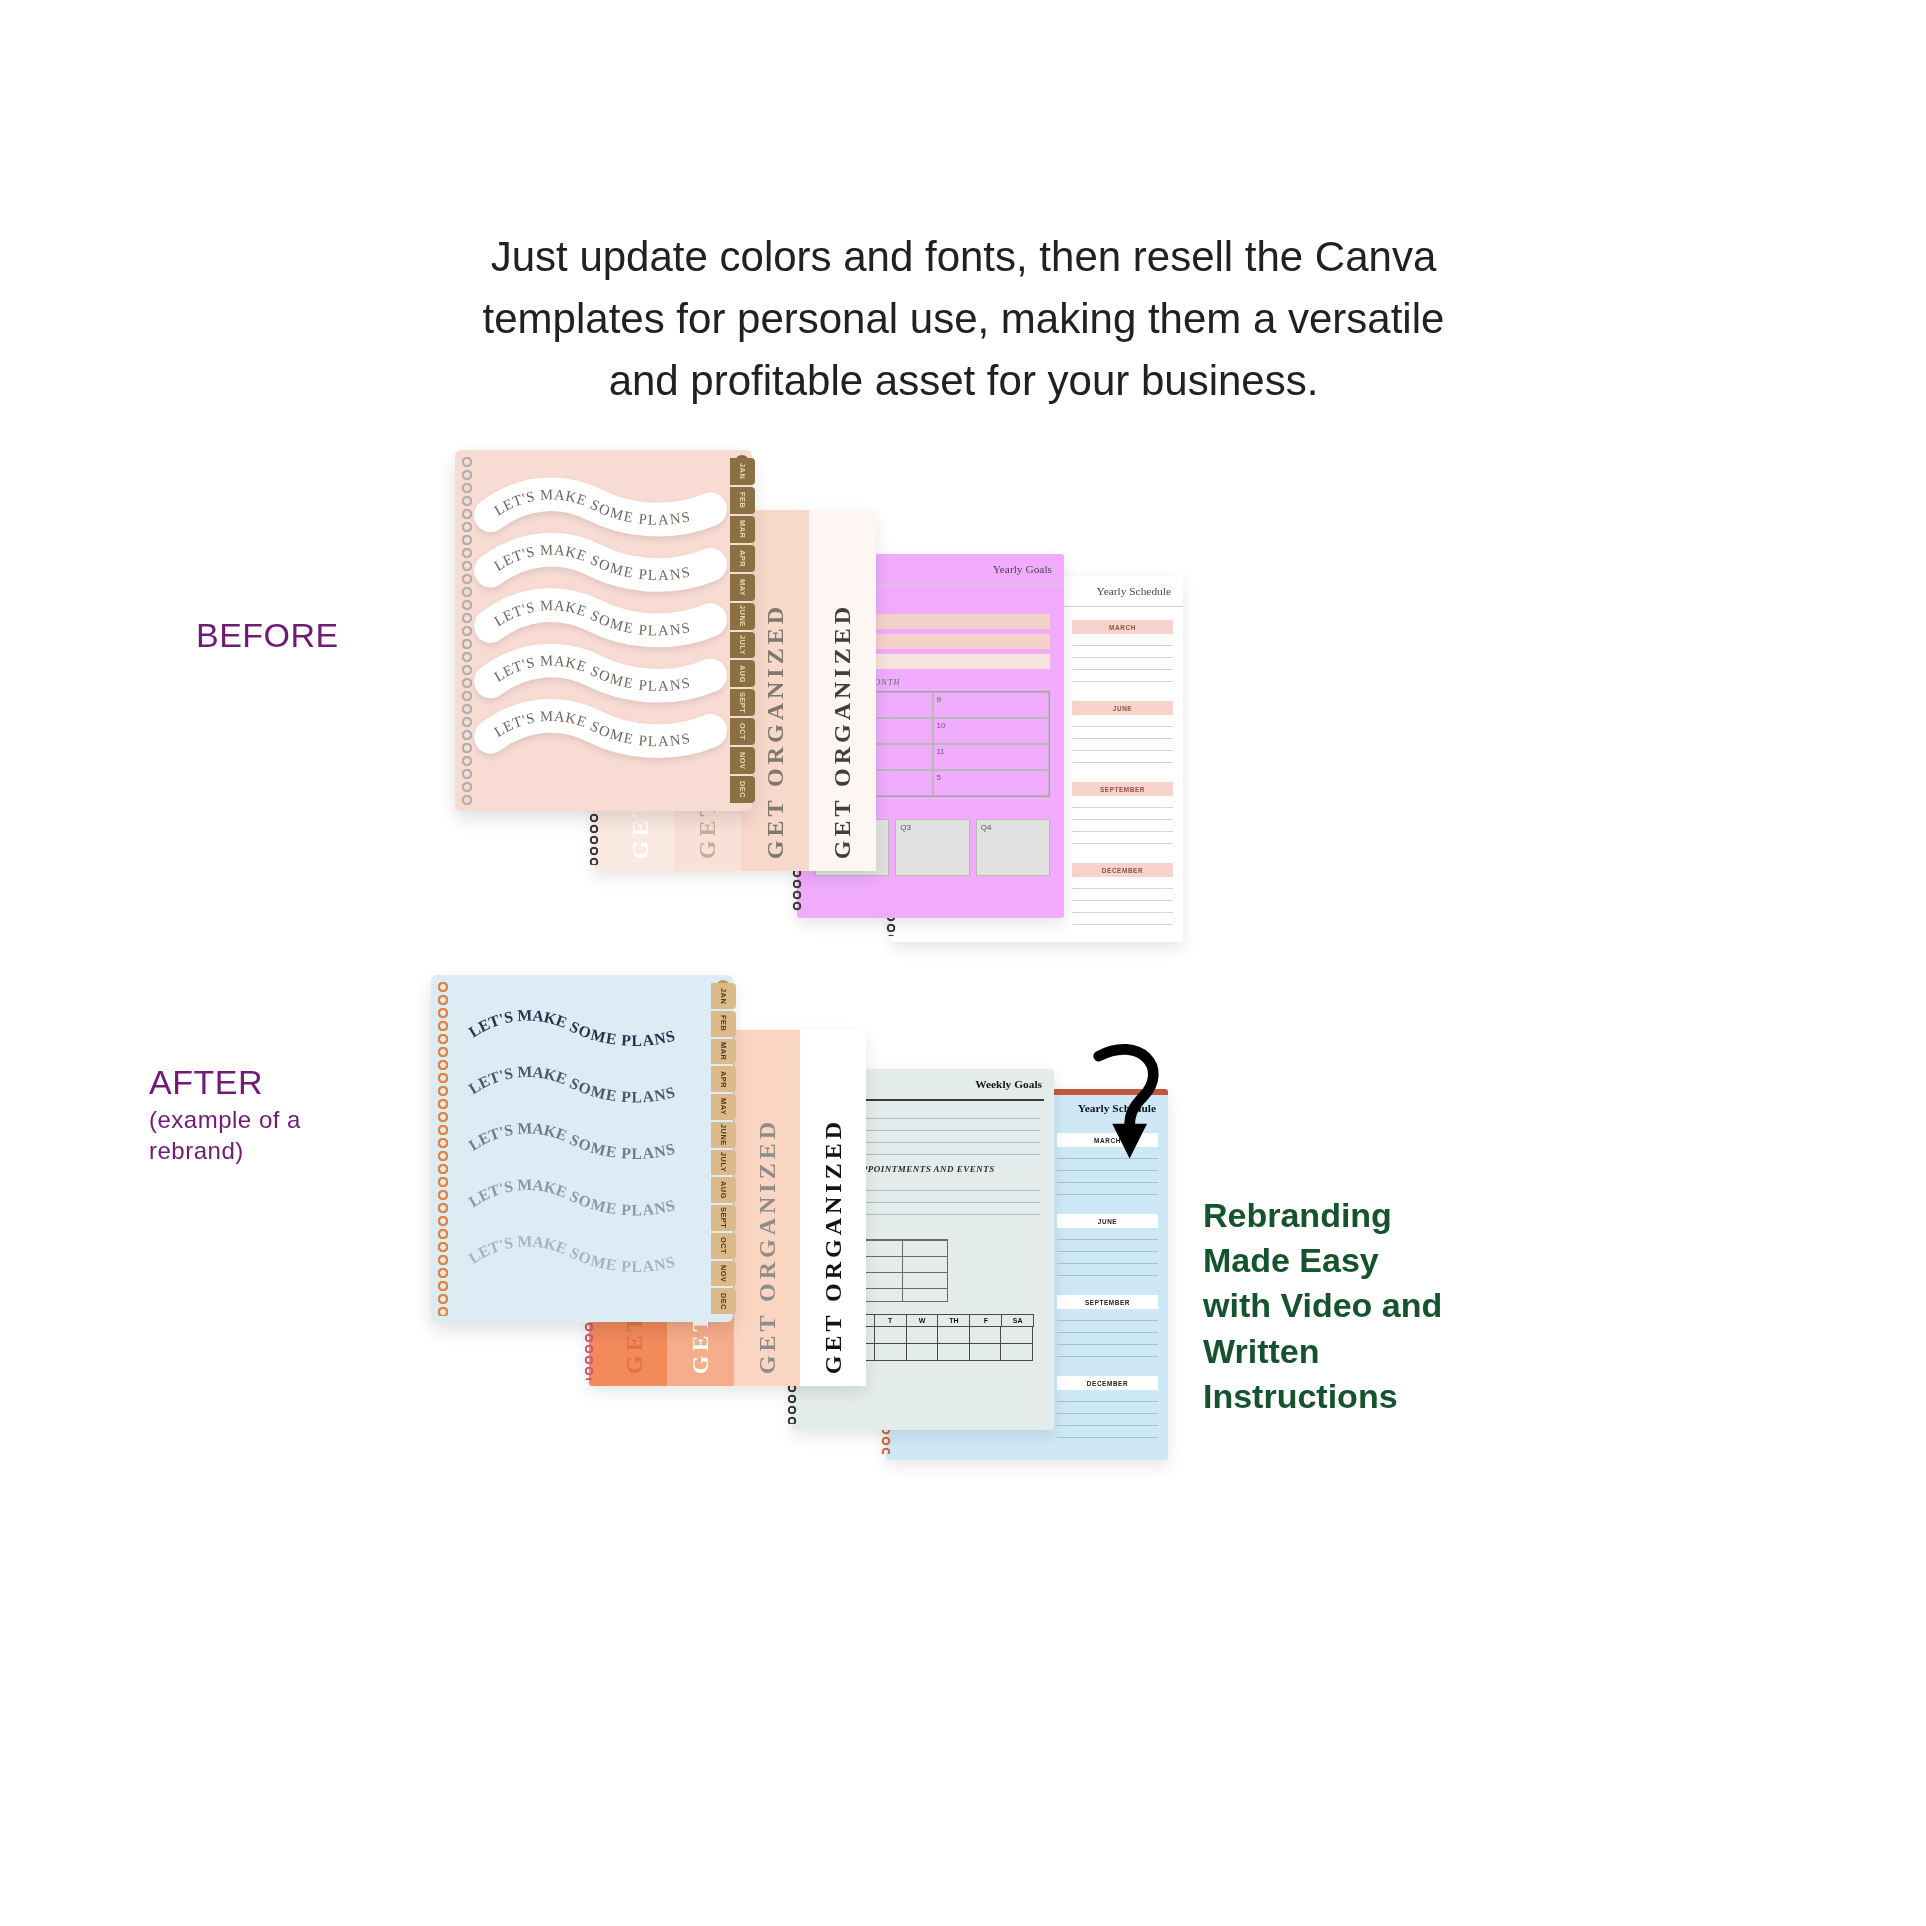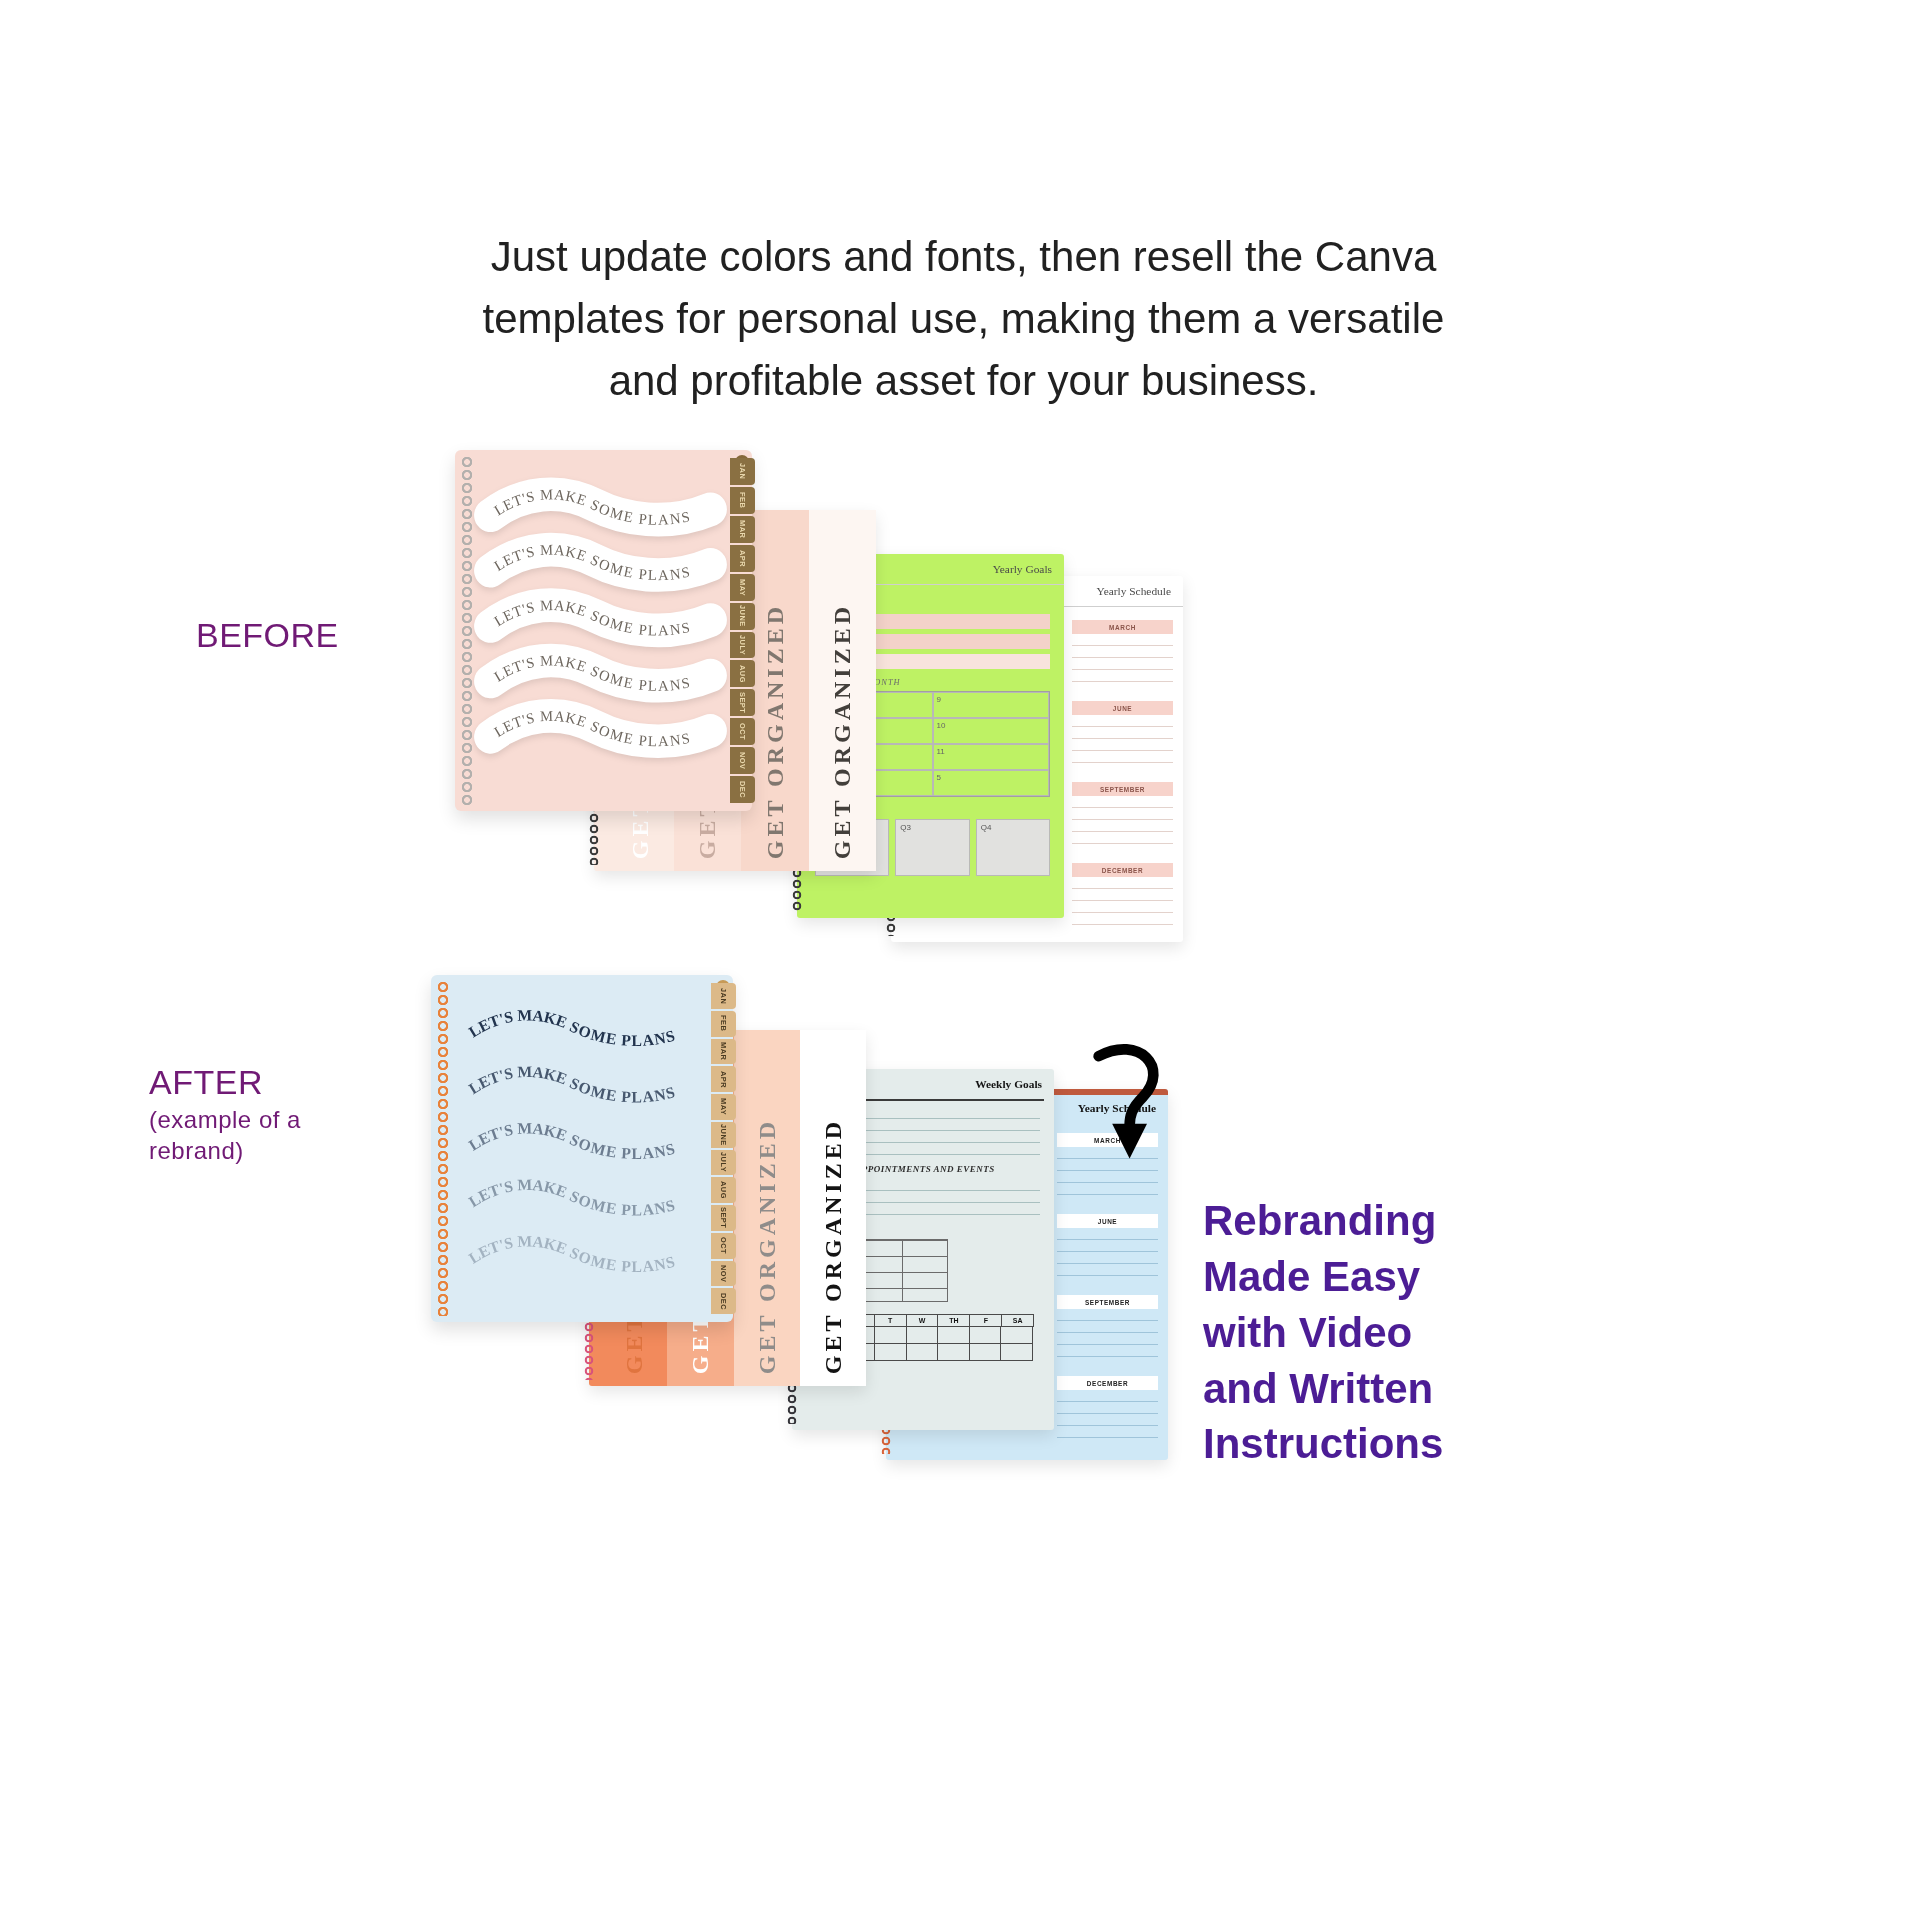--- a/index.html
+++ b/index.html
@@ -20,30 +20,30 @@
   }
 
   
   .section-label { position:absolute; font-size:34px; color:#701a75; letter-spacing:0.5px; }
   .before-label { left:196px; top:616px; }
   .after-label { left:149px; top:1060px; width:218px; line-height:1.3; }
   .after-label .sub { font-size:24px; }
 
   .note-text {
     position:absolute; left:1203px; top:1193px; width:249px;
-    font-size:42px; font-weight:700; line-height:1.33; color:#4c1d95;
+    font-size:34px; font-weight:700; line-height:1.33; color:#14532d;
   }
 
   
   .page  { position:absolute; box-shadow:0 6px 16px rgba(0,0,0,.10); border-radius:3px; }
   .cover { position:absolute; border-radius:6px; box-shadow:0 8px 18px rgba(0,0,0,.12); }
 
   .p-b-cover { left:455px; top:450px; width:297px; height:361px; z-index:8; background:#f8dcd4; }
   .p-b-org   { left:594px; top:510px; width:282px; height:361px; z-index:6; background:#fbeae2; }
-  .p-b-goals { left:797px; top:554px; width:267px; height:364px; z-index:4; background:#bef264; }
+  .p-b-goals { left:797px; top:554px; width:267px; height:364px; z-index:4; background:#f0abfc; }
   .p-b-sched { left:891px; top:576px; width:292px; height:366px; z-index:2; background:#fff; }
 
   .p-a-cover { left:431px; top:975px;  width:302px; height:347px; z-index:8; background:#dcebf4; }
   .p-a-org   { left:589px; top:1030px; width:277px; height:356px; z-index:6; background:#f28a5c; }
   .p-a-week  { left:792px; top:1069px; width:262px; height:361px; z-index:4; background:#e4eceb; }
   .p-a-sched { left:886px; top:1089px; width:282px; height:371px; z-index:2; background:#cfe8f6; }
 
   
   .spiral { position:absolute; top:6px; bottom:6px; pointer-events:none; }
   .spiral-lg {

